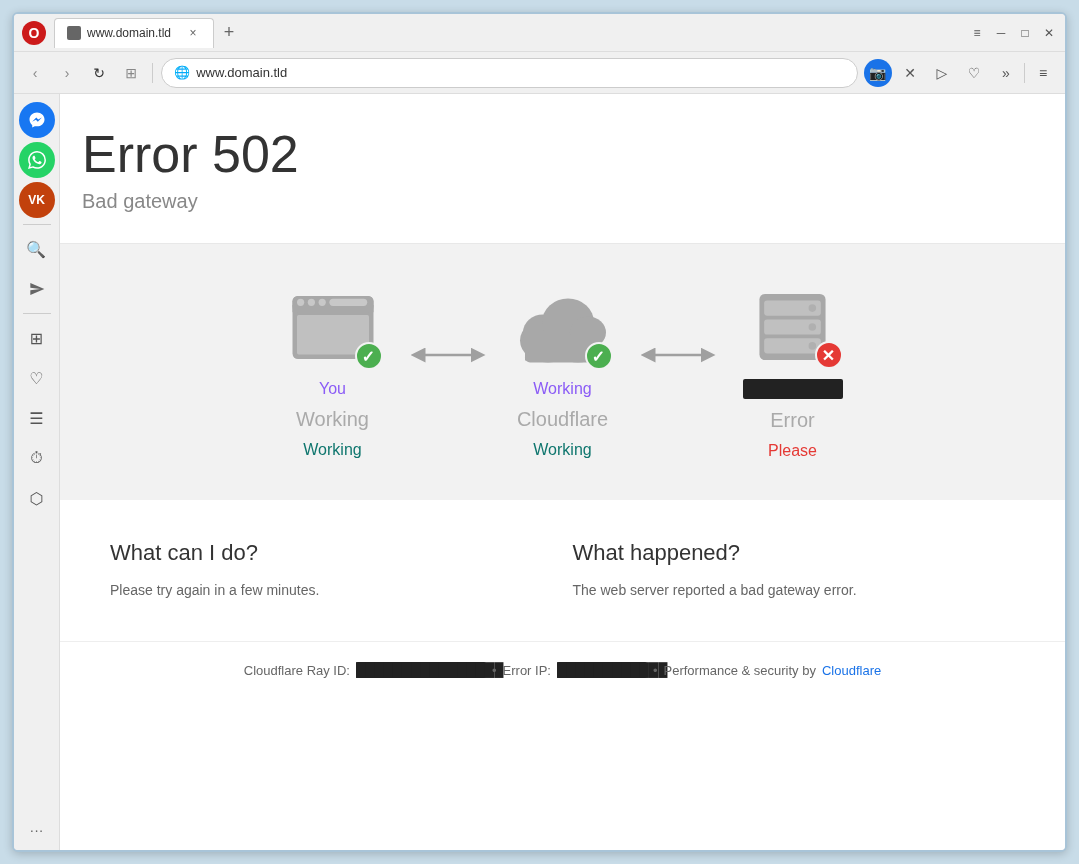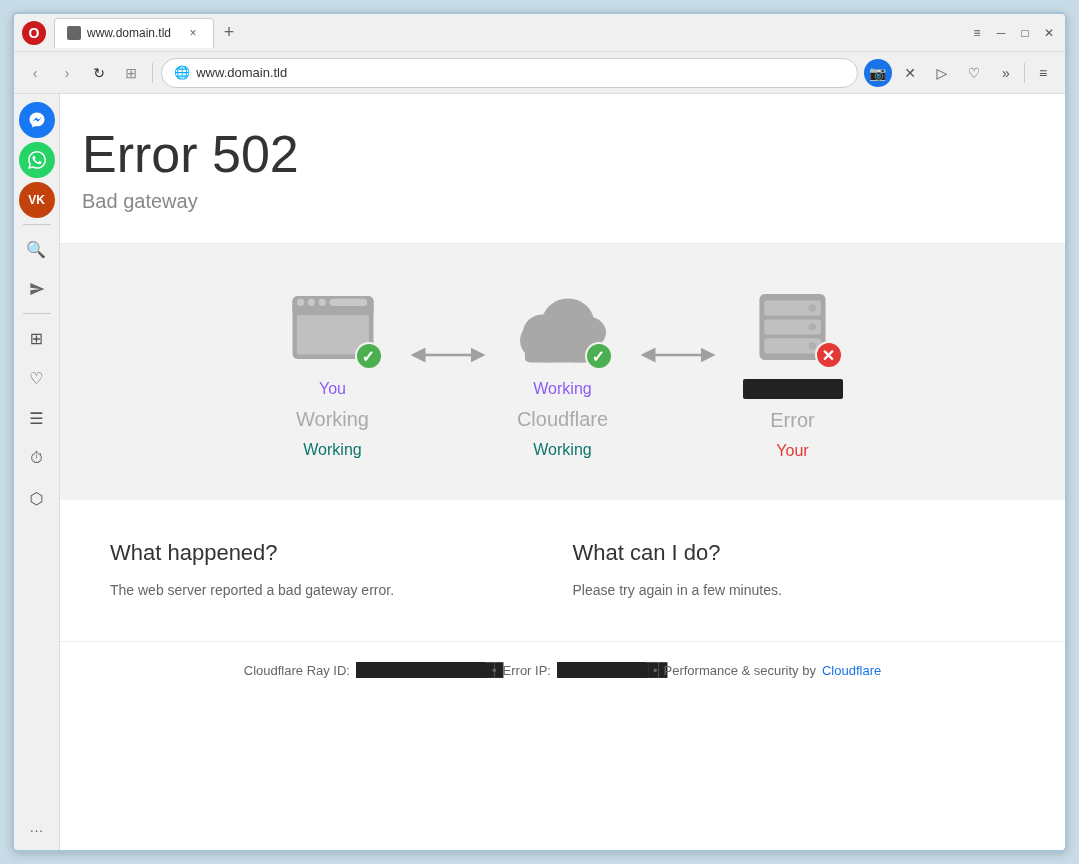--- a/index.html
+++ b/index.html
@@ -624,33 +624,33 @@
               <rect x="15" y="32" width="60" height="16" rx="3" fill="#c0c0c0"></rect>
               <rect x="15" y="52" width="60" height="16" rx="3" fill="#c0c0c0"></rect>
               <circle cx="66" cy="20" r="4" fill="#b0b0b0"></circle>
               <circle cx="66" cy="40" r="4" fill="#b0b0b0"></circle>
               <circle cx="66" cy="60" r="4" fill="#b0b0b0"></circle>
             </svg>
             <div class="status-badge error">✕</div>
           </div>
           <div class="node-redacted"></div>
           <span class="node-name">Error</span>
-          <span class="node-status error">Your</span>
+          <span class="node-status error">Please</span>
         </div>
 
       </div>
 
       <div class="info-section">
+        <div class="info-column">
+          <h2>What can I do?</h2>
+          <p>Please try again in a few minutes.</p>
+        </div>
         <div class="info-column">
           <h2>What happened?</h2>
           <p>The web server reported a bad gateway error.</p>
-        </div>
-        <div class="info-column">
-          <h2>What can I do?</h2>
-          <p>Please try again in a few minutes.</p>
         </div>
       </div>
 
       <div class="page-footer">
         <div class="footer-content">
           <span>Cloudflare Ray ID:</span>
           <span class="footer-redacted" style="width:130px;">████████████████</span>
           <span>•</span>
           <span>Error IP:</span>
           <span class="footer-redacted" style="width:90px;">████████████</span>

